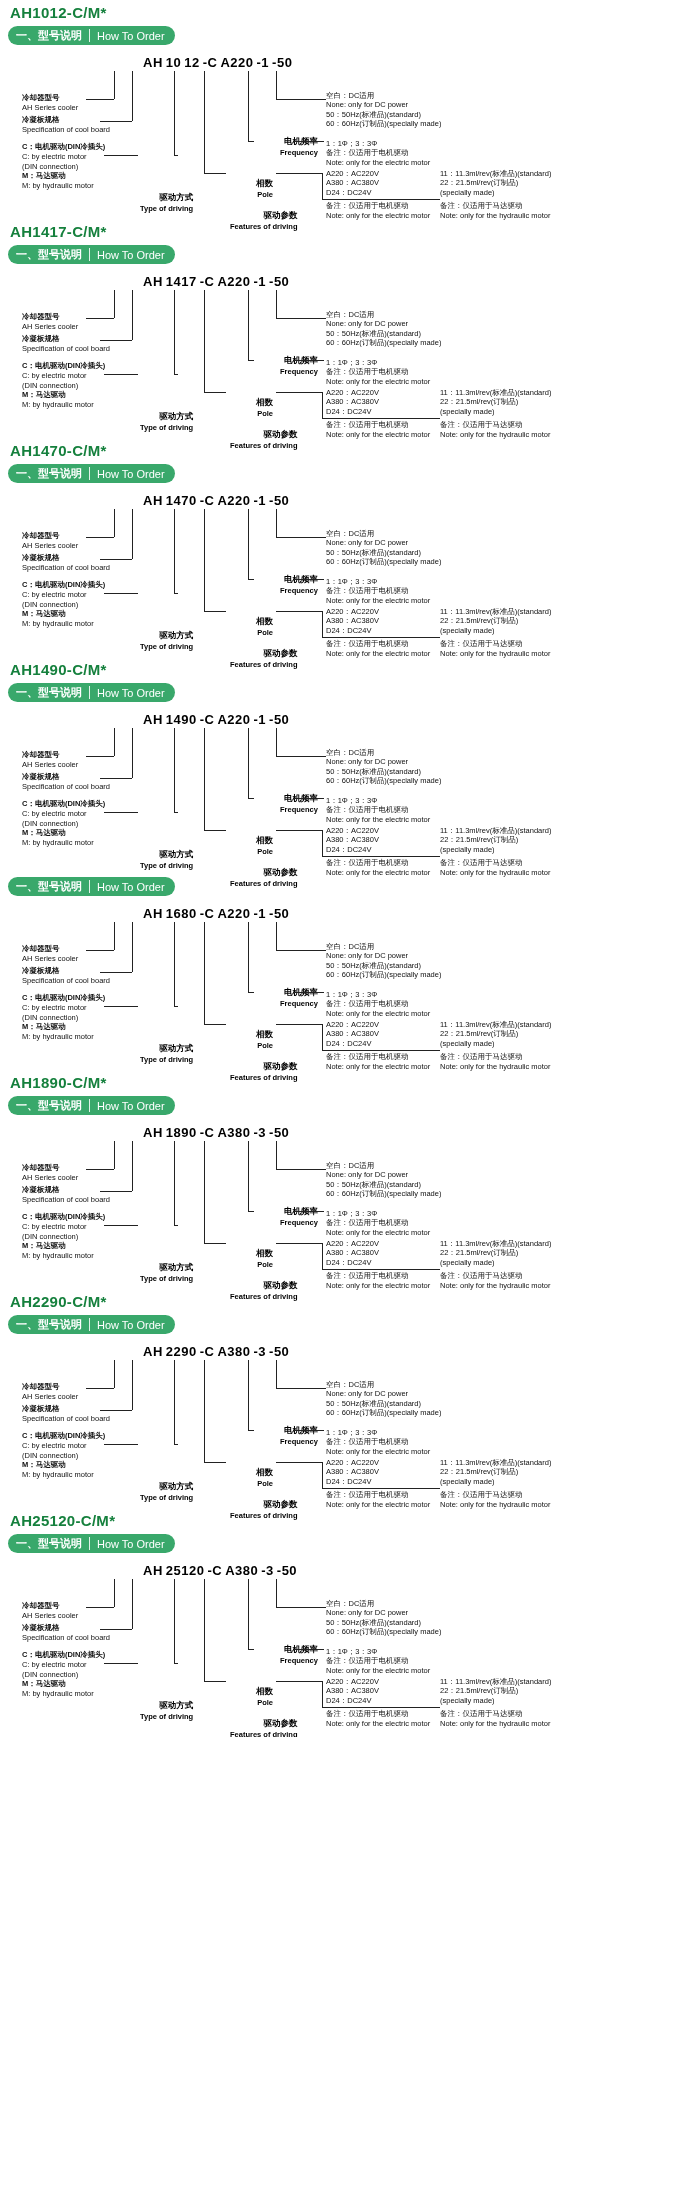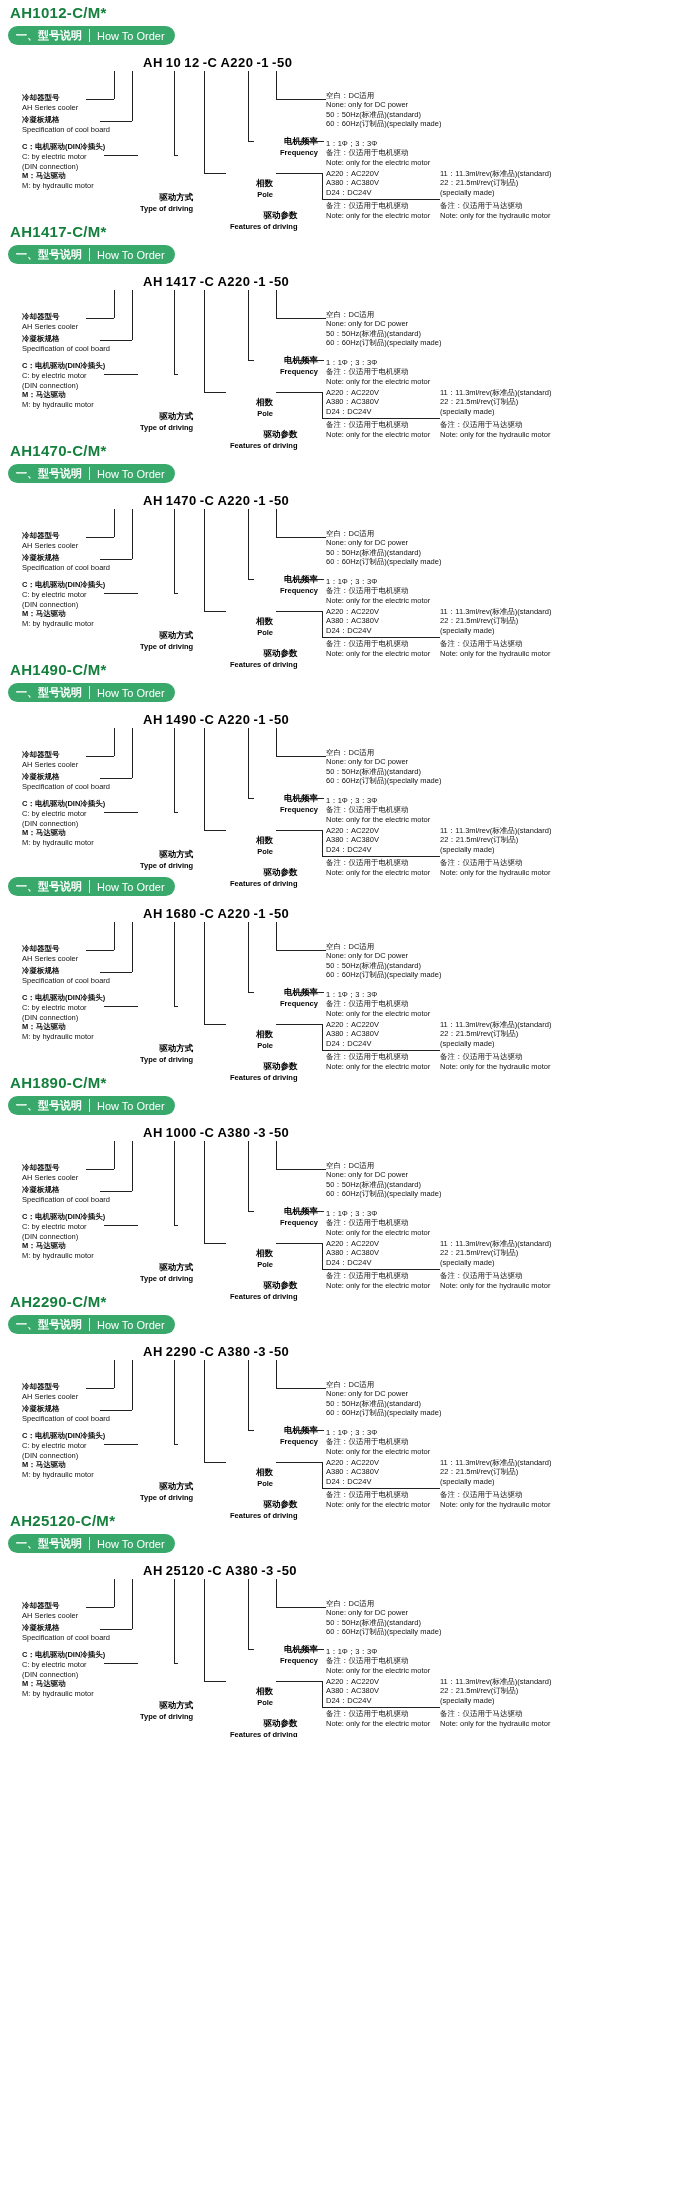--- a/index.html
+++ b/index.html
@@ -604,21 +604,21 @@
 
   <div class="section">
     <div class="sec-title">AH1890-C/M*</div>
     <div class="hto-bar">
       <span class="cn">一、型号说明</span>
       <span class="sep"></span>
       <span class="en">How To Order</span>
     </div>
     <div class="diagram">
 
-      <div class="model-code"><span>AH</span><span>1000</span><span>-C</span><span>A380</span><span>-3</span><span>-50</span></div>
+      <div class="model-code"><span>AH</span><span>1890</span><span>-C</span><span>A380</span><span>-3</span><span>-50</span></div>
 
       <div class="left-block" style="top:46px;">
         <div class="t1">冷却器型号</div>
         <div>AH Series cooler</div>
       </div>
       <div class="left-block" style="top:68px;">
         <div class="t1">冷凝板规格</div>
         <div>Specification of cool board</div>
       </div>
       <div class="left-block" style="top:95px;">

